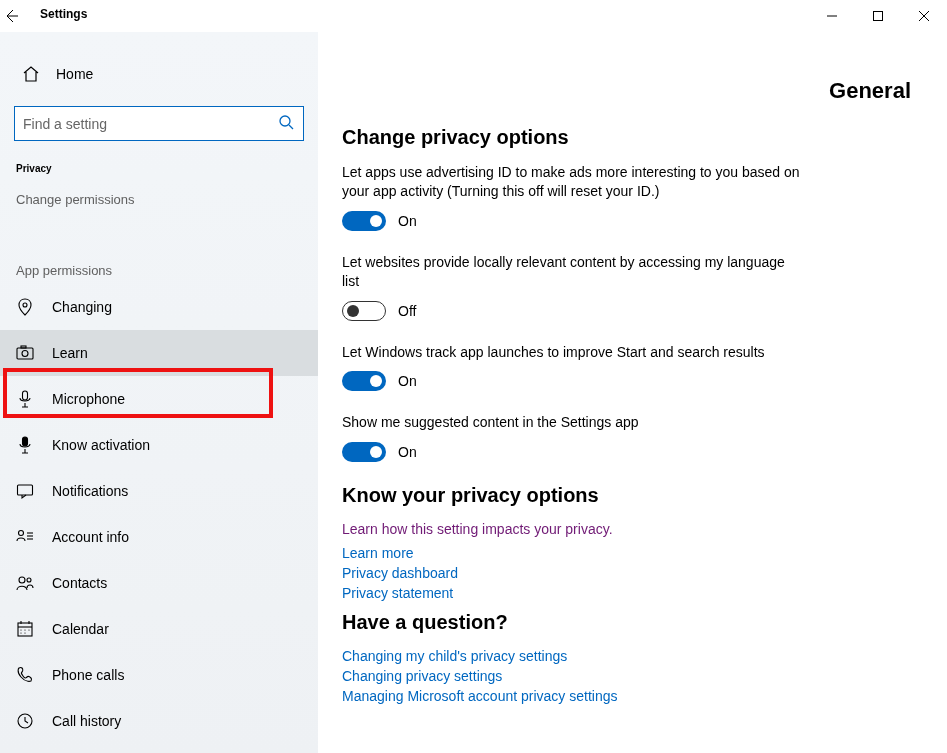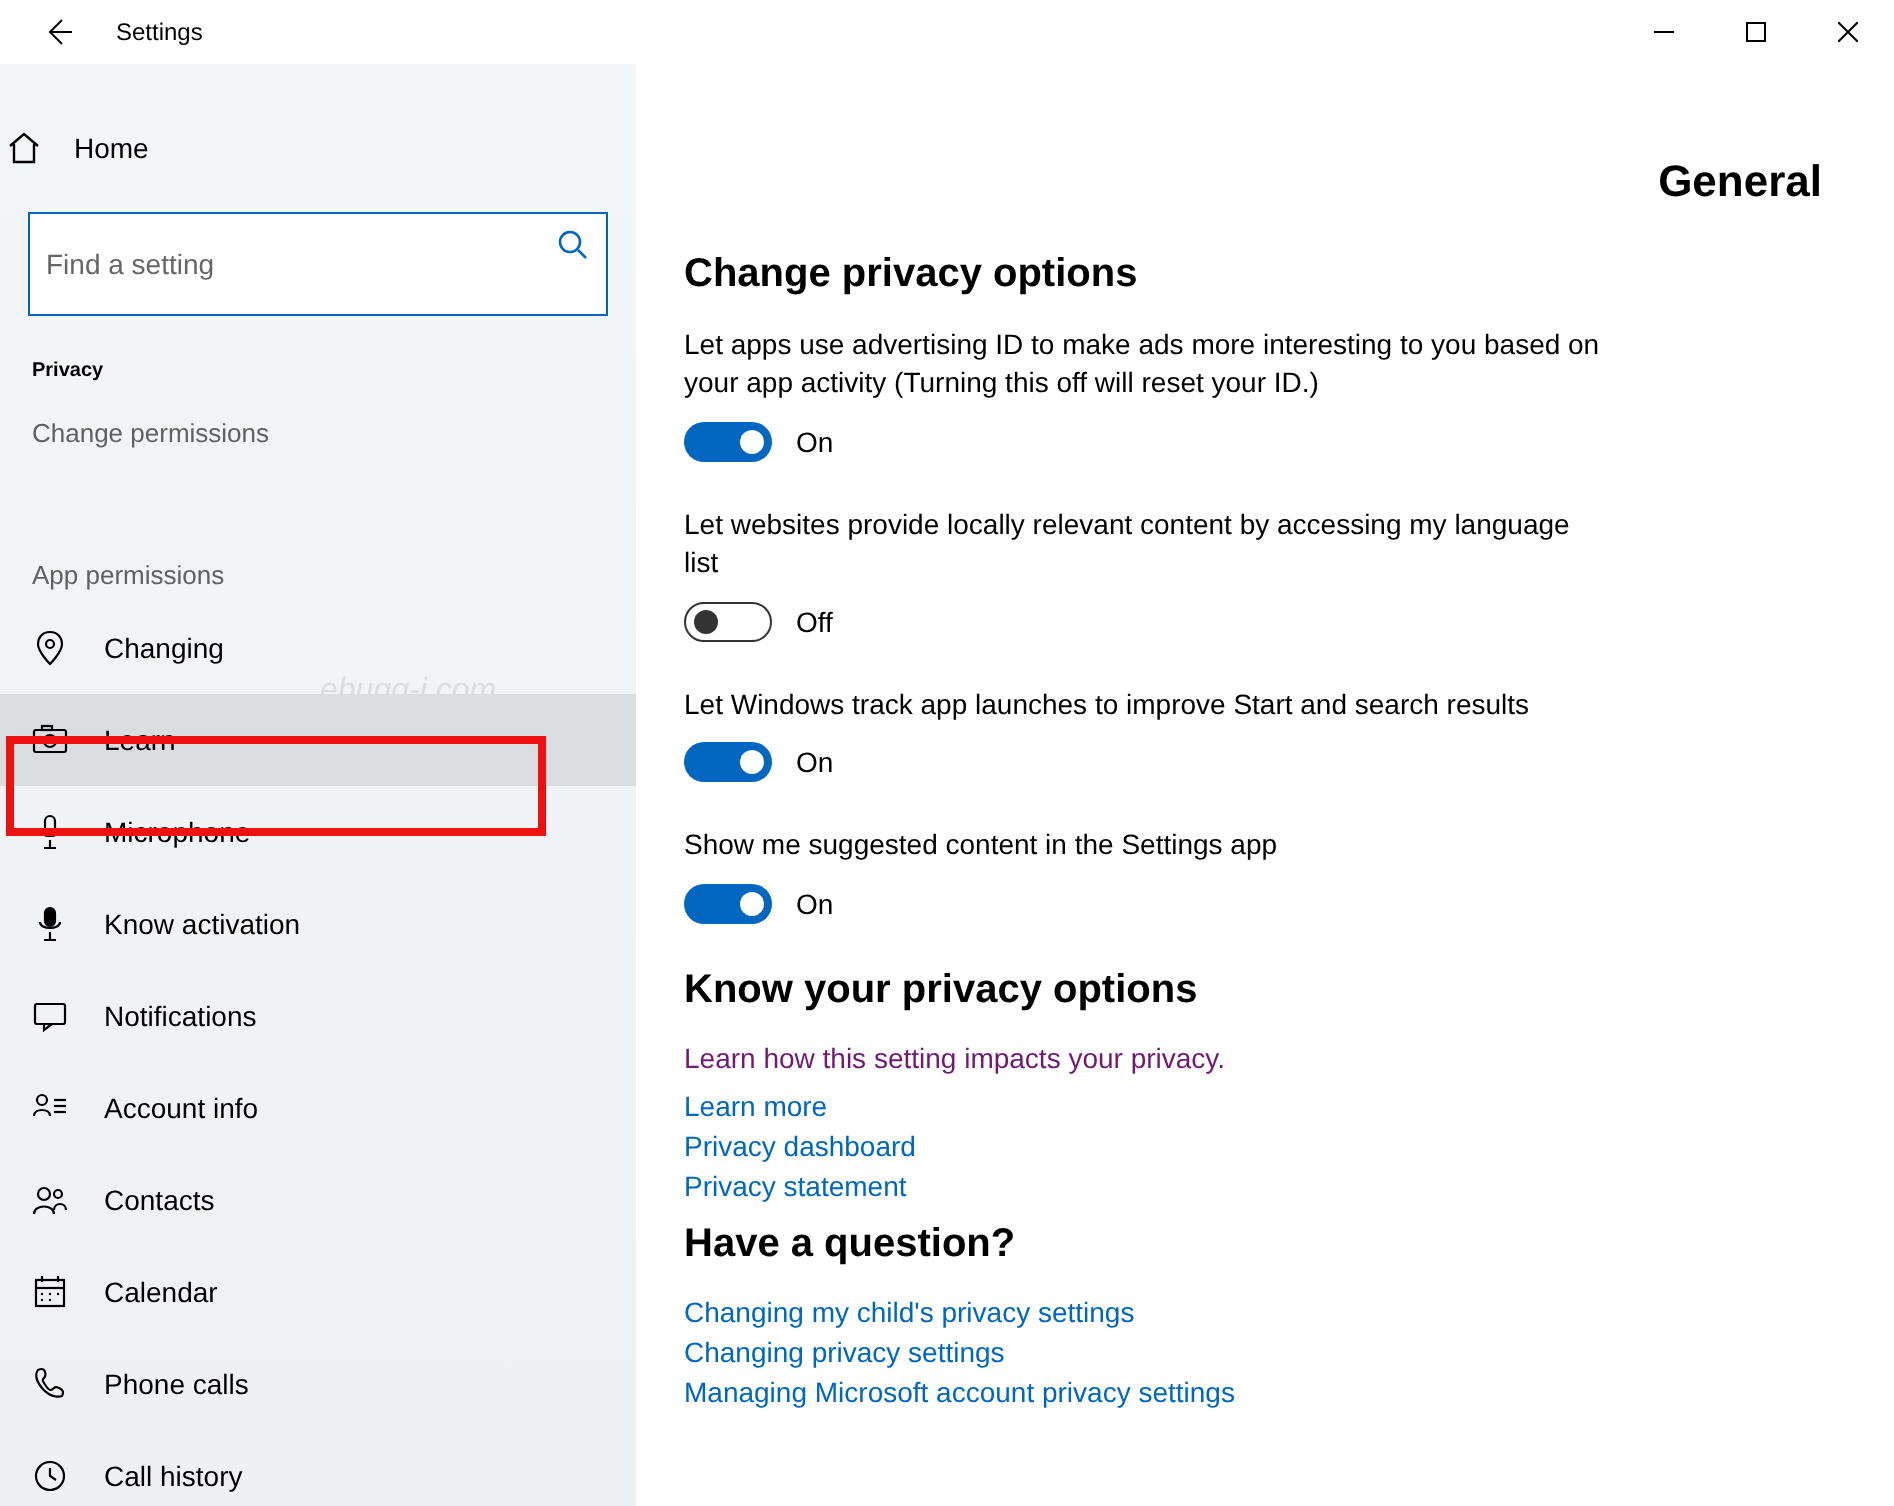--- a/index.html
+++ b/index.html
@@ -1,30 +1,30 @@
 <!DOCTYPE html>
 <html><head>
 <meta charset="utf-8">
 <style>
 * { box-sizing: border-box; margin: 0; padding: 0; font-family: "Segoe UI", Arial, sans-serif; }
 html, body { width: 947px; height: 753px; overflow: hidden; background: #fff; }
 .window { display: flex; flex-direction: column; width: 100%; height: 100%; }
 .titlebar { height: 32px; display: flex; align-items: center; justify-content: space-between; }
-.titlebar-left { display: flex; align-items: center; padding-left: 20px; gap: 20px; }
+.titlebar-left { display: flex; padding-left: 2px; gap: 20px; font-weight: bold; }
 .back-btn { width: 18px; height: 18px; display: flex; align-items: center; justify-content: center; }
 .title-text { font-size: 12px; color: #000; }
 .winctrls { display: flex; }
 .winctrl { width: 46px; height: 32px; display: flex; align-items: center; justify-content: center; }
 .body { flex: 1; display: flex; min-height: 0; }
 .sidebar { width: 318px; background: linear-gradient(#f3f6f9,#eef1f4); padding: 0; overflow: hidden; position: relative; }
 .content { flex: 1; padding: 20px 36px 0 24px; overflow: hidden; }
-.home-row { display: flex; align-items: center; gap: 16px; height: 44px; padding: 0 3px; margin-top: 20px; }
+.home-row { display: flex; align-items: center; gap: 16px; height: 44px; padding: 0 22px; margin-top: 20px; }
 .home-label { font-size: 14px; color: #000; }
 .search-wrap { margin: 10px 14px 0 14px; }
-.search { width: 100%; height: 52px; border: 1px solid #0067c0; background: #fff; font-size: 14px; padding: 0 34px 0 8px; color: #666; outline: none; }
+.search { width: 100%; height: 35px; border: 1px solid #0067c0; background: #fff; font-size: 14px; padding: 0 34px 0 8px; color: #666; outline: none; }
 .search::placeholder { color: #666; }
 .search-wrap { position: relative; }
 .search-icon { position: absolute; right: 10px; top: 8px; color: #0067c0; }
 .section-title { font-size: 10px; font-weight: 600; color: #000; padding: 22px 16px 6px 16px; }
 .subheader { font-size: 13px; color: #606060; padding: 12px 16px 6px 16px; }
 .nav-item { display: flex; align-items: center; gap: 18px; height: 46px; padding: 0 16px; font-size: 14px; color: #000; }
 .nav-item.selected { background: #d9dde0; }
 .nav-camera { position: relative; }
 .highlight-box { position: absolute; border: 4px solid #e11; pointer-events: none; }
 .watermark { position: absolute; color: #dcdcdc; font-style: italic; font-size: 16px; }

